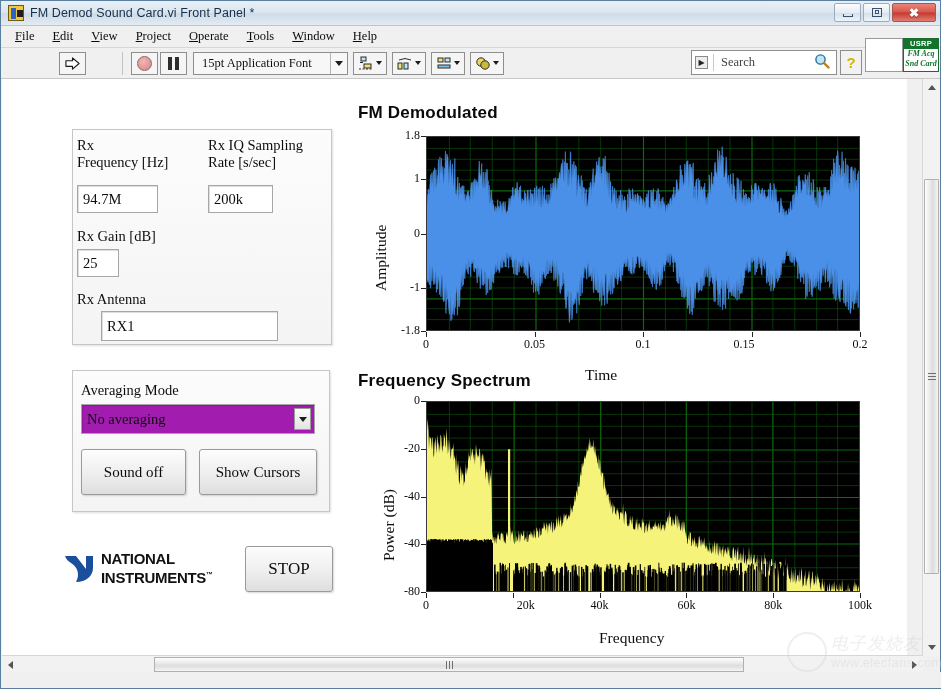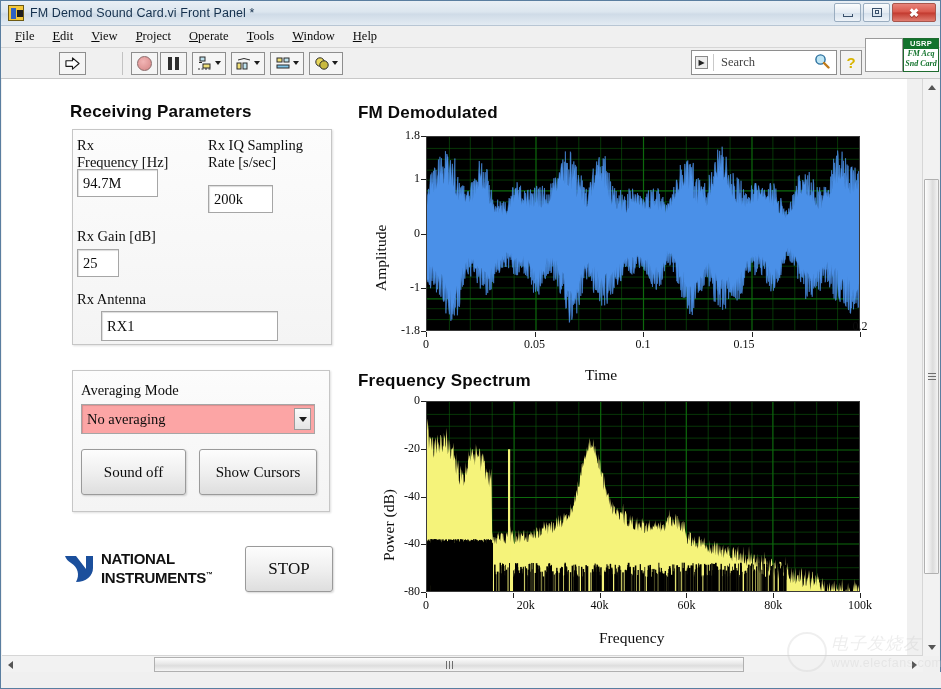--- a/index.html
+++ b/index.html
@@ -225,21 +225,21 @@
   }
   .ctrl-input {
     position: absolute; background: #ffffff;
     border: 1px solid #a6a6a6;
     box-shadow: inset 1px 1px 1px rgba(0,0,0,.14);
     display: flex; align-items: center; padding-left: 5px;
     font-size: 14.5px; color: #0d0d0d; font-family: "Liberation Serif", serif;
   }
   .dropdown {
     position: absolute; left: 79px; top: 403px; width: 234px; height: 30px;
-    background: #fca5a5; border: 1px solid #a6a6a6;
+    background: #a21caf; border: 1px solid #a6a6a6;
     box-shadow: inset 1px 1px 1px rgba(0,0,0,.14);
     display:flex; align-items:center; padding-left: 5px;
     font-size: 14.5px; color: #0d0d0d; font-family: "Liberation Serif", serif;
   }
   .dropdown .dd-btn {
     margin-left:auto; margin-right:3px; width: 17px; height: 22px;
     border: 1px solid #9b9b9b; background: linear-gradient(180deg,#fbfbfb,#e4e4e4);
     display:flex;align-items:center;justify-content:center;
   }
   .push-btn {
@@ -354,20 +354,26 @@
       </span>
     </div>
     <div class="tb-sep" style="margin-left:36px"></div>
     <div class="tb-btn">
       <span class="stop-circle"></span>
     </div>
     <div class="tb-btn">
       <span class="pause-ic">
           <i></i>
           <i></i>
+        </span>
+    </div>
+    <div class="fontbox">
+      <span class="lbl">15pt Application Font</span>
+      <span class="dd">
+          <i class="caret"></i>
         </span>
     </div>
     <div class="tb-dd">
       <span class="mini-ic">
         <svg viewBox="0 0 16 15">
           <rect x="3" y="1" width="5" height="4" fill="#bfe3ef" stroke="#2b2b2b" stroke-width="1"></rect>
           <rect x="6" y="8" width="7" height="4" fill="#f0e07a" stroke="#2b2b2b" stroke-width="1"></rect>
           <path d="M1 13 H15" stroke="#2b2b2b" stroke-width="1" stroke-dasharray="2 1.5"></path>
           <path d="M2 6.5 L5 6.5" stroke="#2b2b2b" stroke-width="1"></path>
         </svg>
@@ -422,26 +428,25 @@
 
   <div class="vi-icon"></div>
   <div class="vi-icon2">
     <div class="hdr">USRP</div>
     <div class="l1">FM Acq</div>
     <div class="l2">Snd Card</div>
   </div>
 
   <div class="panel">
 
-    <h2 class="section recv-title" style="top:23px">Receiving Parameters</h2>
     <div class="group-box recv-box" style="top:50px"></div>
 
     <div class="ctrl-label" style="left:75px; top:58px; width:125px;">Rx
 Frequency [Hz]</div>
-    <div class="ctrl-input" style="left:75px; top:90px; width:81px; height:28px;">94.7M</div>
+    <div class="ctrl-input" style="left:75px; top:106px; width:81px; height:28px;">94.7M</div>
 
     <div class="ctrl-label" style="left:206px; top:58px; width:135px;">Rx IQ Sampling
 Rate [s/sec]</div>
     <div class="ctrl-input" style="left:206px; top:106px; width:65px; height:28px;">200k</div>
 
     <div class="ctrl-label" style="left:75px; top:149px; width:140px;">Rx Gain [dB]</div>
     <div class="ctrl-input" style="left:75px; top:170px; width:42px; height:28px;">25</div>
 
     <div class="ctrl-label" style="left:75px; top:212px; width:140px;">Rx Antenna</div>
     <div class="ctrl-input" style="left:75px; top:232px; width:177px; height:30px;margin-left:24px;">RX1</div>
@@ -533,21 +538,21 @@
       </div>
     <div id="g1-xticks">
         <div class="tick-lbl" style="position: absolute; left: 406px; width: 36px; text-align: center; top: 258px;">0</div>
         <div style="position: absolute; left: 424px; top: 253px; width: 1px; height: 5px; background: rgb(34, 34, 34);"></div>
         <div class="tick-lbl" style="position: absolute; left: 514.5px; width: 36px; text-align: center; top: 258px;">0.05</div>
         <div style="position: absolute; left: 532.5px; top: 253px; width: 1px; height: 5px; background: rgb(34, 34, 34);"></div>
         <div class="tick-lbl" style="position: absolute; left: 623px; width: 36px; text-align: center; top: 258px;">0.1</div>
         <div style="position: absolute; left: 641px; top: 253px; width: 1px; height: 5px; background: rgb(34, 34, 34);"></div>
         <div class="tick-lbl" style="position: absolute; left: 731.5px; width: 36px; text-align: left; top: 258px;">0.15</div>
         <div style="position: absolute; left: 749.5px; top: 253px; width: 1px; height: 5px; background: rgb(34, 34, 34);"></div>
-        <div class="tick-lbl" style="position: absolute; left: 840px; width: 36px; text-align: center; top: 240px;">0.2</div>
+        <div class="tick-lbl" style="position: absolute; left: 840px; width: 36px; text-align: center; top: 258px;">0.2</div>
         <div style="position: absolute; left: 858px; top: 253px; width: 1px; height: 5px; background: rgb(34, 34, 34);"></div>
       </div>
 
     <h2 class="section graph-title g2-title" style="top:292px">Frequency Spectrum</h2>
 
     <div class="plot" id="plot2" style="top:322px">
       <svg id="svg2" viewBox="0 0 434 191" preserveAspectRatio="none">
           <rect x="0" y="0" width="434" height="191" fill="#000000"></rect>
           <line x1="22.5" y1="0" x2="22.5" y2="191" stroke="#0d6a0d" stroke-width="0.7" stroke-opacity="0.75"></line>
           <line x1="43.5" y1="0" x2="43.5" y2="191" stroke="#0d6a0d" stroke-width="0.7" stroke-opacity="0.75"></line>

